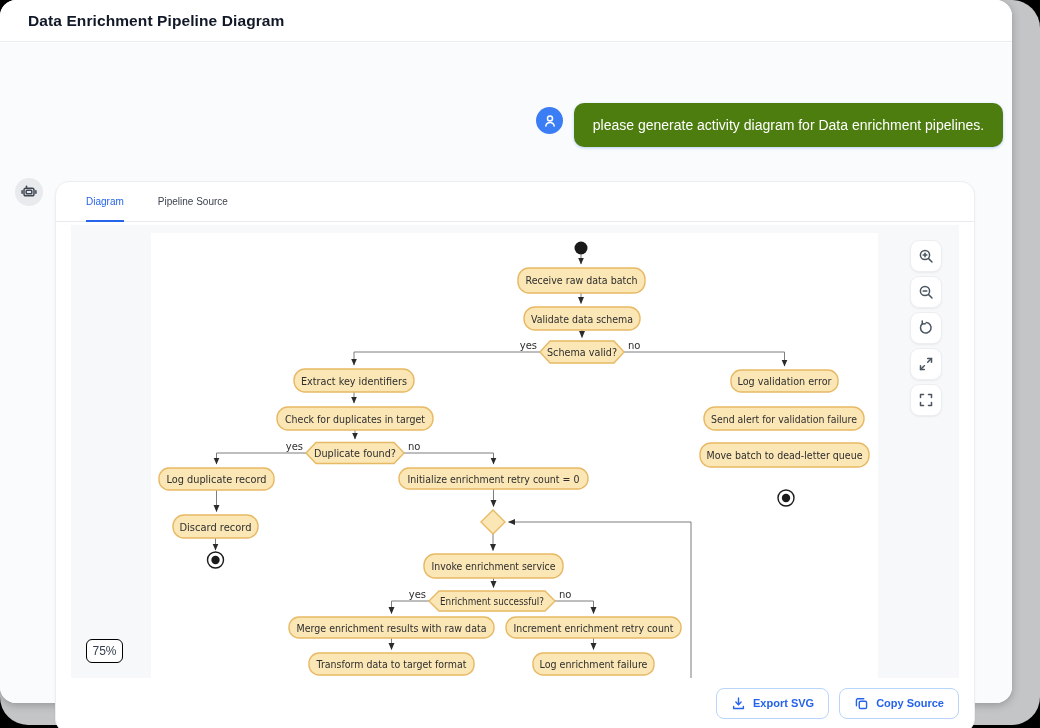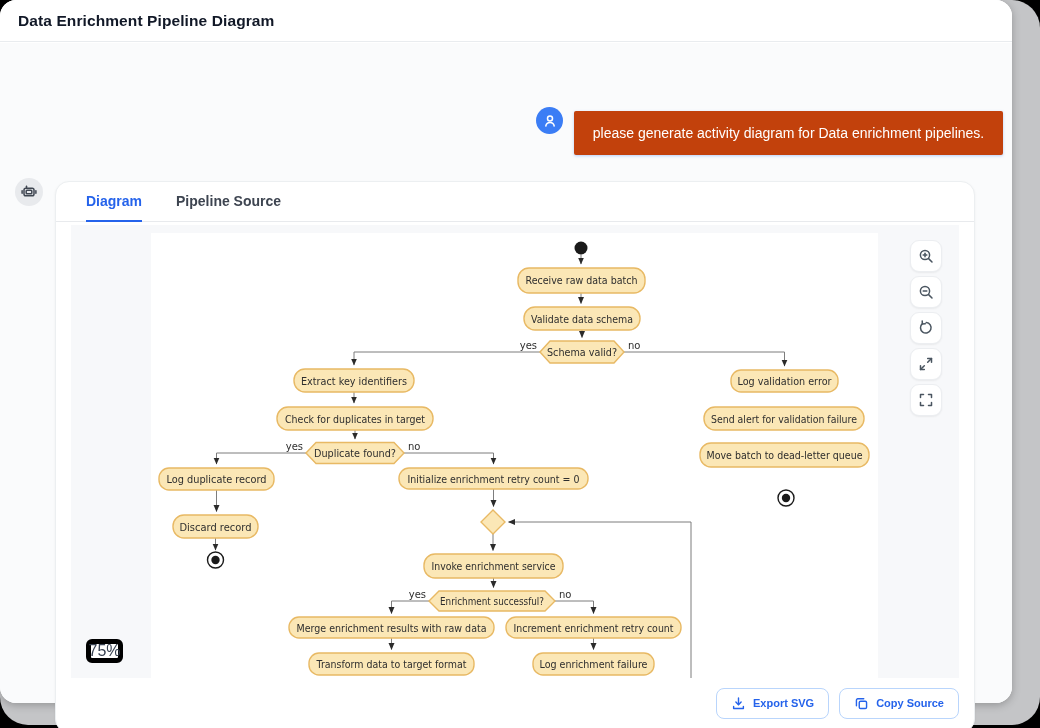--- a/index.html
+++ b/index.html
@@ -4,55 +4,55 @@
 <style>
   * { margin:0; padding:0; box-sizing:border-box; }
   html,body { width:1040px; height:728px; background:#000; overflow:hidden;
               font-family:"Liberation Sans","DejaVu Sans",sans-serif; }
   .frame-bg { position:absolute; left:0; top:0; right:0; bottom:3px;
               background:#c4c5c7; border-radius:28px; }
   .app-window { position:absolute; left:0; top:0; width:1012px; height:703px;
                 background:#fff; border-radius:16px; box-shadow:0 2px 8px rgba(0,0,0,.25); }
   .app-header { position:absolute; left:0; top:0; right:0; height:42px; background:#fff;
                 border-bottom:1px solid #e9ecef; border-radius:16px 16px 0 0;
-                display:flex; align-items:center; padding-left:18px; }
+                display:flex; align-items:center; padding-left:28px; }
   .app-title { font-size:15.5px; font-weight:700; color:#111827; letter-spacing:.1px; }
   .main-area { position:absolute; left:0; top:43px; right:0; bottom:0;
                background:#fafbfc; border-radius:0 0 16px 16px; }
 
   .avatar { border-radius:50%; display:flex; align-items:center; justify-content:center; }
   .user-avatar { position:absolute; left:536px; top:64px; width:27px; height:27px; background:#3b7df5; }
   .bot-avatar  { position:absolute; left:15px; top:135px; width:28px; height:28px; background:#e8eaed; }
-  .chat-bubble { position:absolute; left:574px; top:68px; width:429px; height:44px;
-                 background:#c2410c; border-radius:2px; color:#fff; font-size:14px;
+  .chat-bubble { position:absolute; left:574px; top:60px; width:429px; height:44px;
+                 background:#4d7c0f; border-radius:10px; color:#fff; font-size:14px;
                  display:flex; align-items:center; justify-content:center; padding:0 18px;
                  box-shadow:0 1px 3px rgba(59,125,245,.35); }
 
   .card { position:absolute; left:55px; top:138px; width:920px; height:552px;
           background:#fff; border:1px solid #eceff1; border-radius:14px;
           box-shadow:0 1px 3px rgba(0,0,0,.05); }
   .tab-bar { position:absolute; left:0; top:0; right:0; height:40px;
              border-bottom:1px solid #e8eaed; display:flex; padding-left:30px; gap:34px; }
-  .tab { display:flex; align-items:center; font-size:14px; font-weight:700; color:#3d4450;
+  .tab { display:flex; align-items:center; font-size:10px; font-weight:400; color:#3d4450;
          cursor:pointer; border-bottom:2px solid transparent; margin-bottom:-1px; }
   .tab.active { color:#2563eb; border-bottom-color:#2563eb; }
 
   .viewport { position:absolute; left:15px; top:43px; width:888px; height:453px;
               background:#f7f8fa; overflow:hidden; }
   .canvas { position:absolute; left:80px; top:8px; width:727px; height:445px; background:#fff; }
 
   .zoom-controls { position:absolute; right:17px; top:15px; display:flex;
                    flex-direction:column; gap:4px; }
   .zc-btn { width:32px; height:32px; background:#fff; border:1px solid #eceef1; border-radius:9px;
             display:flex; align-items:center; justify-content:center; cursor:pointer;
             box-shadow:0 1px 2px rgba(0,0,0,.06); }
   .zc-btn svg { stroke:#4a5560; }
 
   .zoom-badge { position:absolute; left:15px; bottom:15px; width:37px; height:24px;
-                background:#fff; border:5px solid #000000; border-radius:6px; font-size:16px;
+                background:#fff; border:1px solid #000000; border-radius:6px; font-size:12px;
                 color:#374151; display:flex; align-items:center; justify-content:center; }
 
   .card-footer { position:absolute; left:0; right:0; bottom:0; height:58px;
                  display:flex; align-items:center; justify-content:flex-end;
                  gap:10px; padding-right:15px; }
   .action-btn { height:31px; padding:0 14px; background:#fff; border:1px solid #b9d5fc;
                 border-radius:8px; color:#2563eb; font-size:11px; font-weight:600;
                 display:inline-flex; align-items:center; gap:7px; cursor:pointer; }
   .action-btn svg { stroke:#2563eb; }
 

